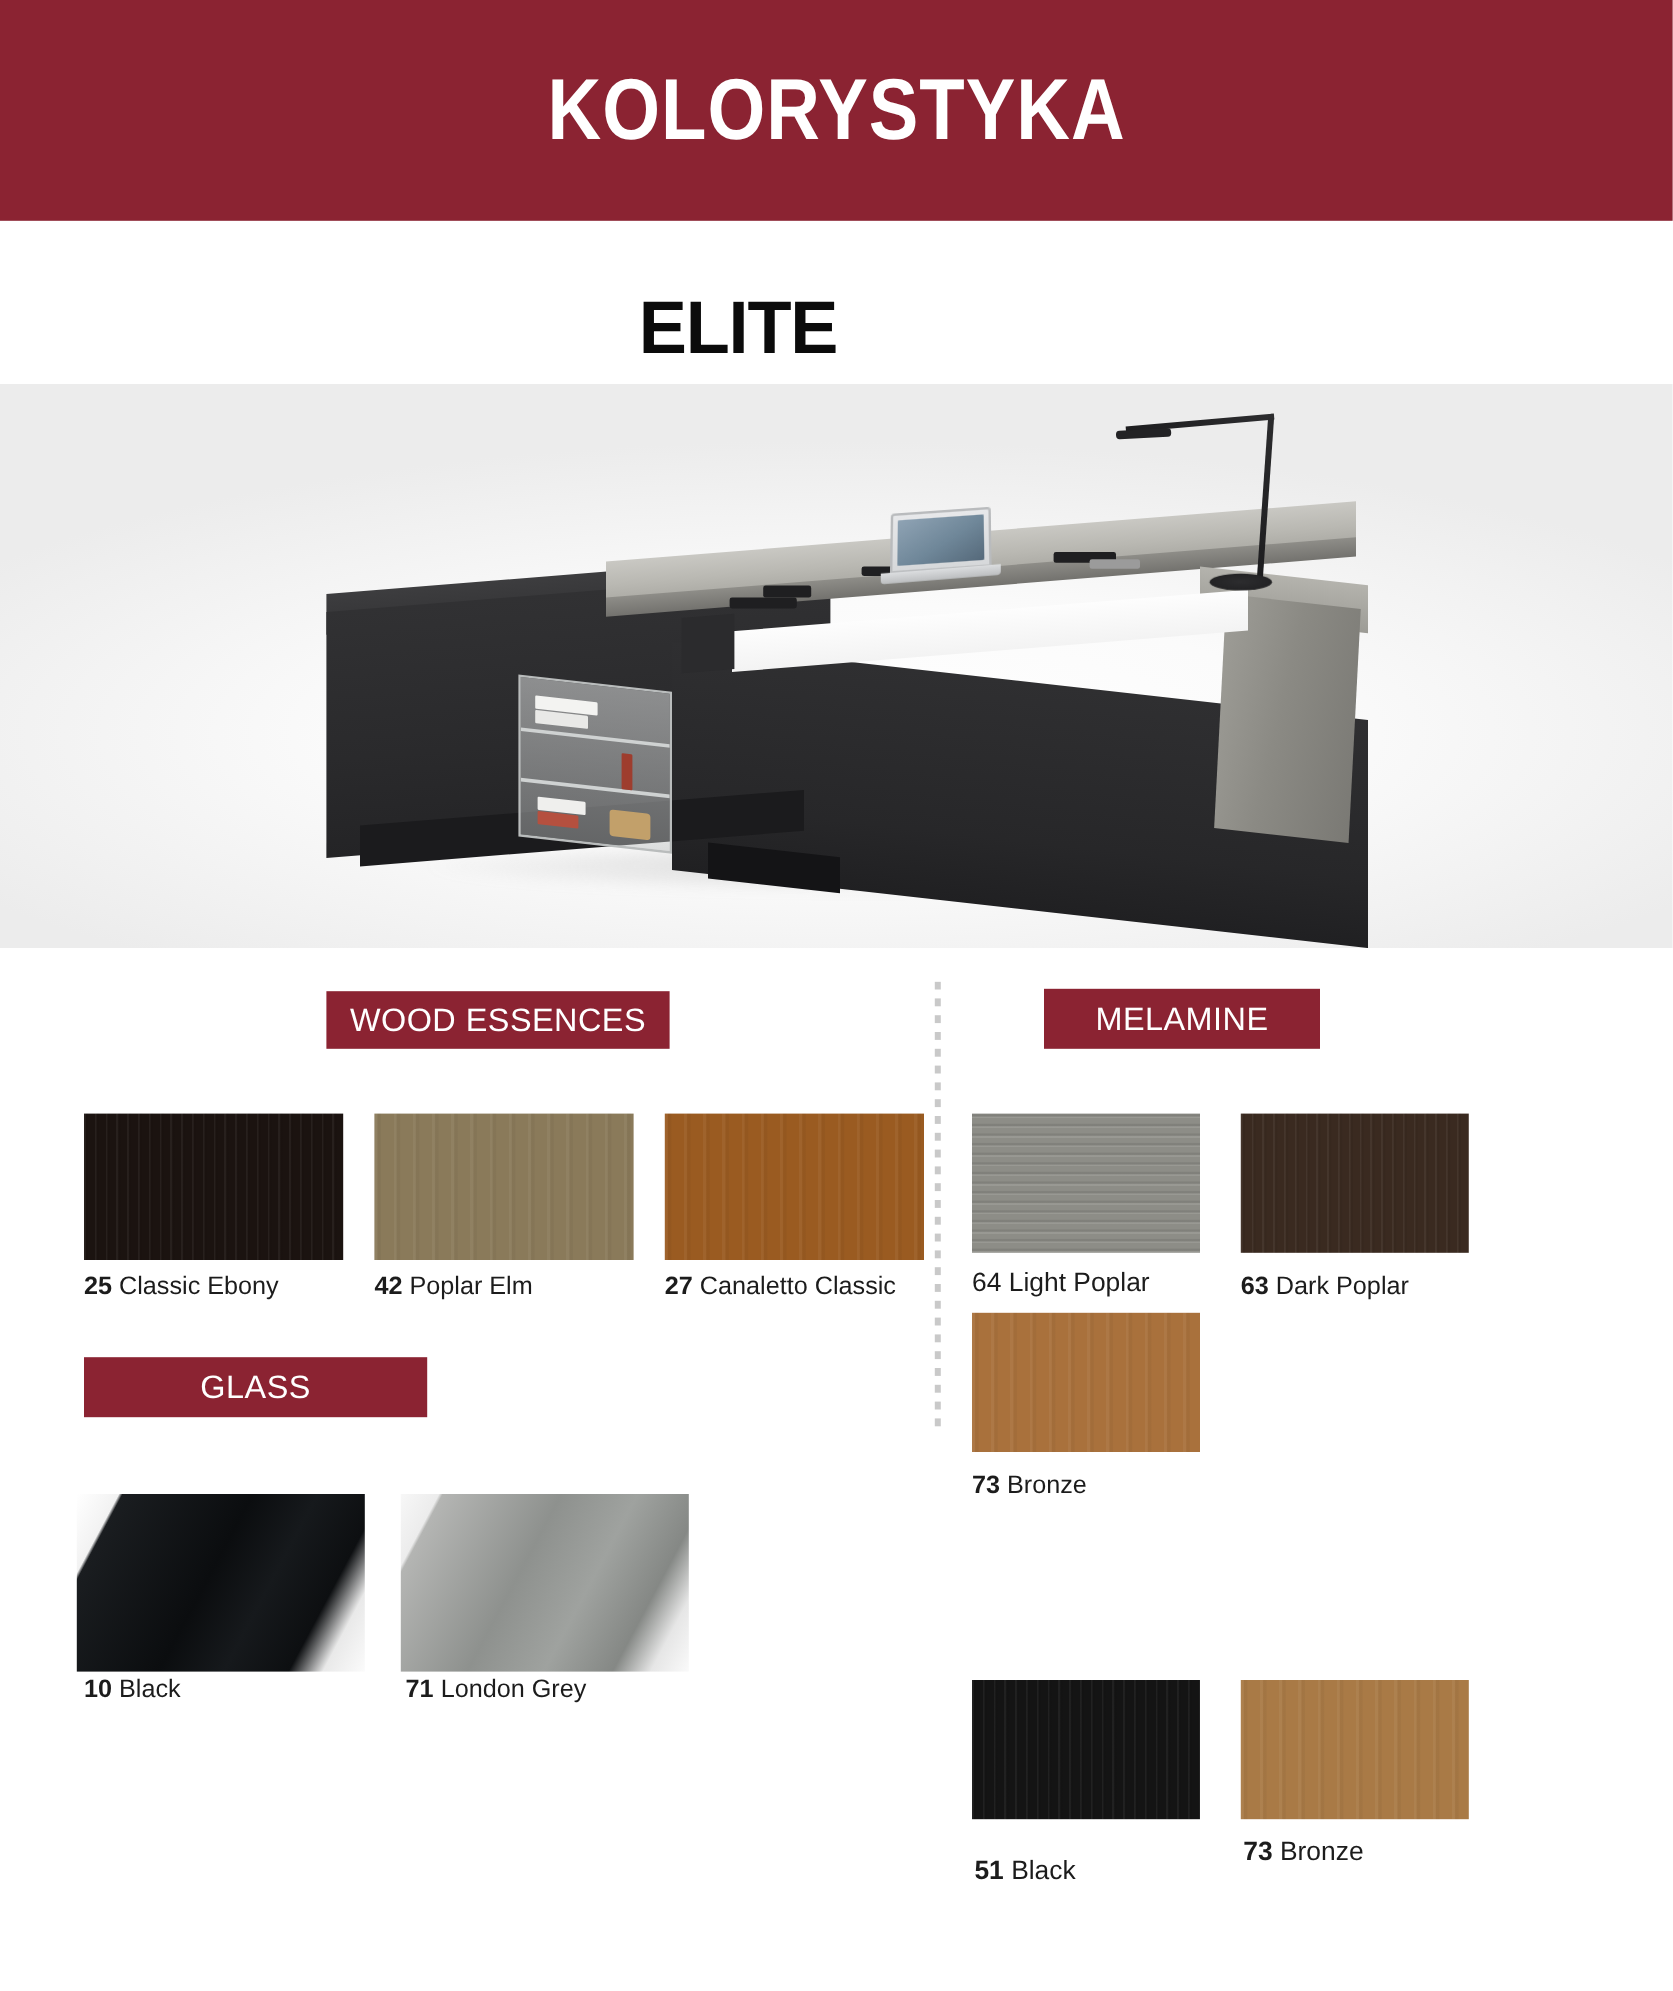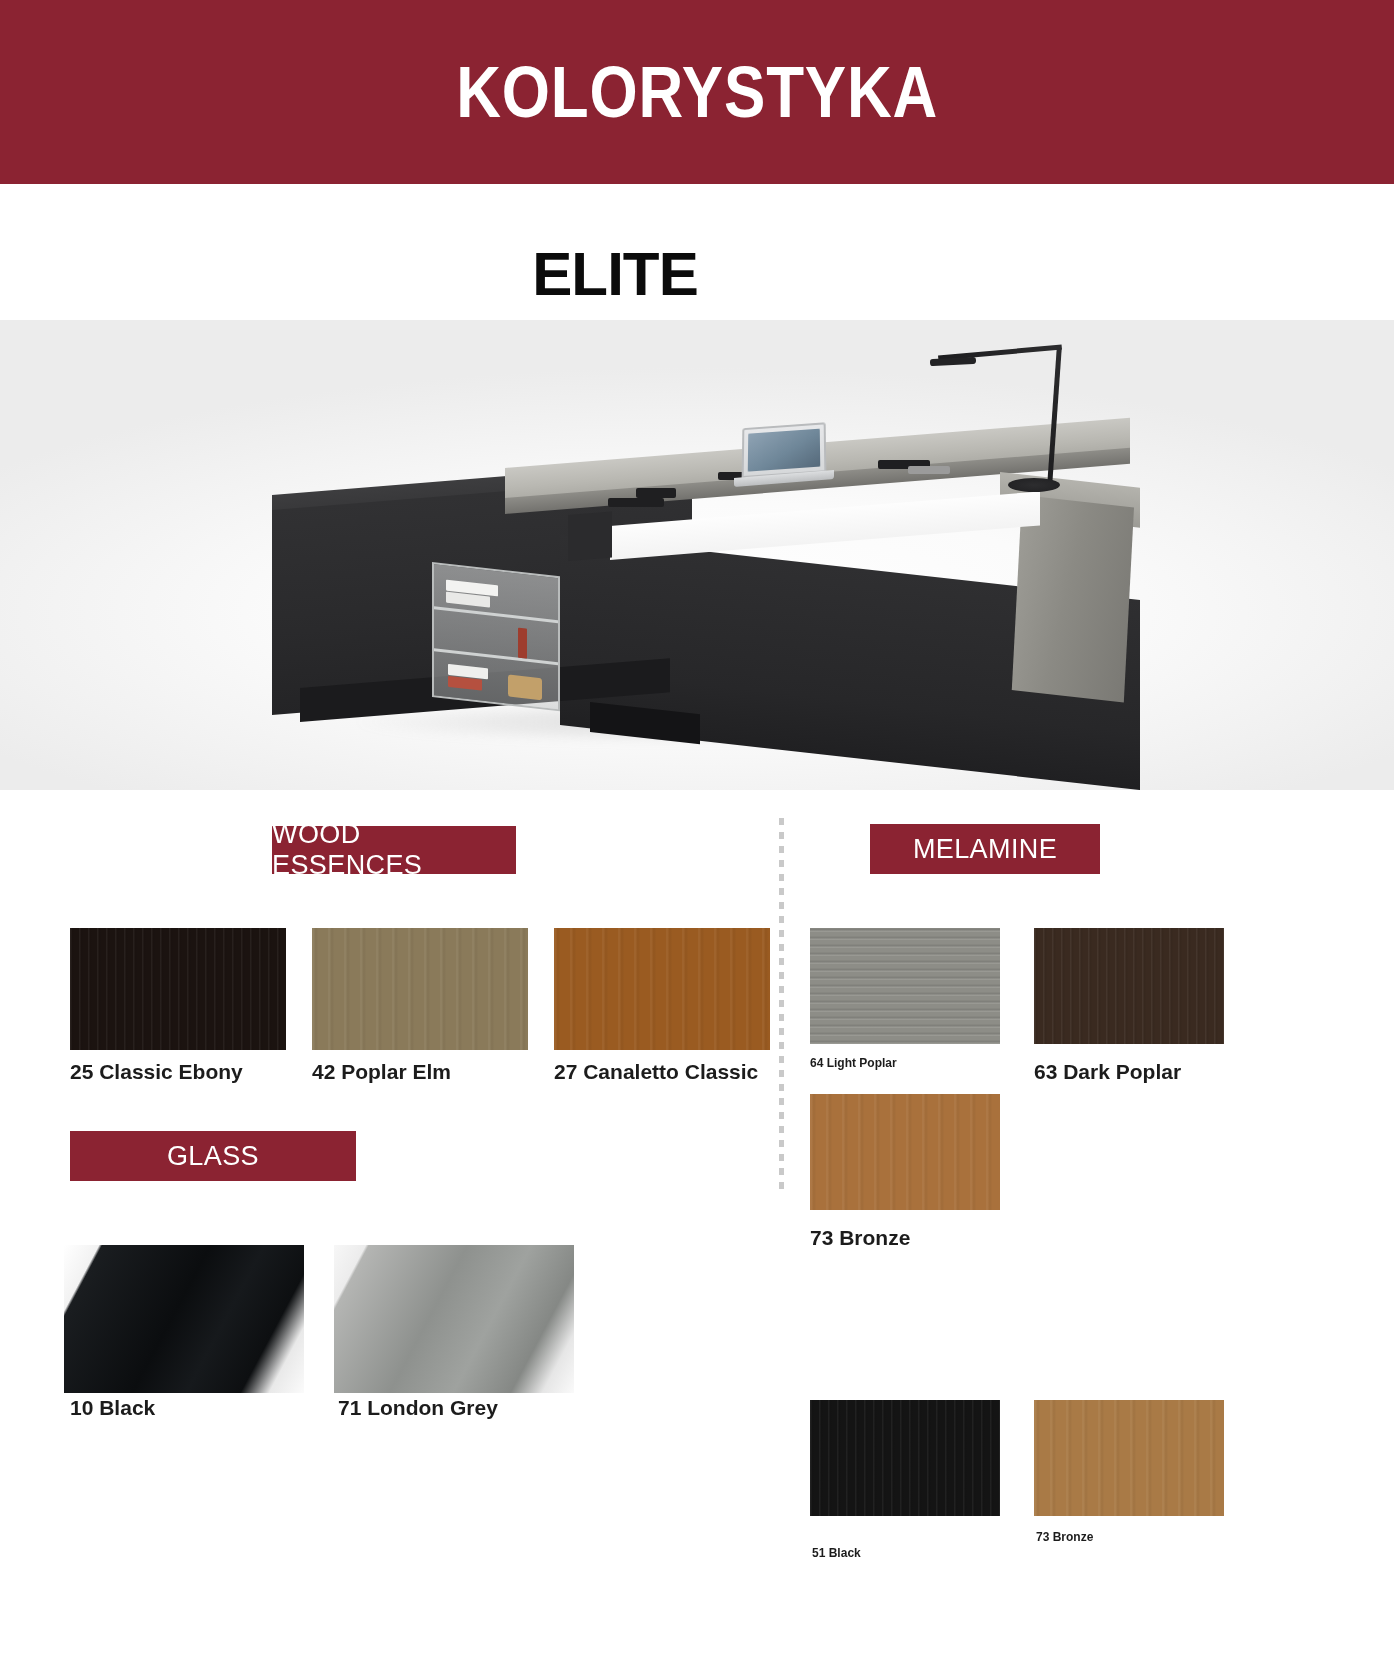--- a/index.html
+++ b/index.html
@@ -206,22 +206,22 @@
     width: 100%; height: 100%;
     background-repeat: repeat;
   }
   .sw-label {
     position: absolute;
     font-size: 21px;
     color: #1c1c1c;
     white-space: nowrap;
   }
   .sw-label .num { font-weight: 700; }
-  .sw-label .nm  { font-weight: 700; }
-  .sw-label.small { font-size: 12px; }
+  .sw-label .nm  { font-weight: 400; }
+  .sw-label.small { font-size: 22px; }
 
   
   .grain-v {
     background-image:
       repeating-linear-gradient(90deg,
         rgba(255,255,255,.055) 0px, rgba(255,255,255,.055) 1px,
         rgba(0,0,0,.055) 2px, rgba(0,0,0,.055) 3px,
         rgba(255,255,255,0) 4px, rgba(255,255,255,0) 9px);
   }
   .grain-h {
@@ -298,21 +298,21 @@
     <div class="laptop-base"></div>
 
     <div class="lamp-arm"></div>
     <div class="lamp-head"></div>
     <div class="lamp-stem"></div>
     <div class="lamp-base"></div>
   </div>
 
   <div class="divider"></div>
 
-  <div class="band" style="left:272px; top:826px; width:244px; height:48px;">
+  <div class="band" style="left:272px; top:826px; width:286px; height:48px;">
     <span>WOOD ESSENCES</span>
   </div>
 
   <div class="swatch" style="left:70px;  top:928px; width:216px; height:122px;">
     <div class="swatch-img grain-v" style="background-color:#1b1310;"></div>
   </div>
   <div class="sw-label" style="left:70px; top:1060px;">
     <span class="num">25</span>
     <span class="nm">Classic Ebony</span>
   </div>

